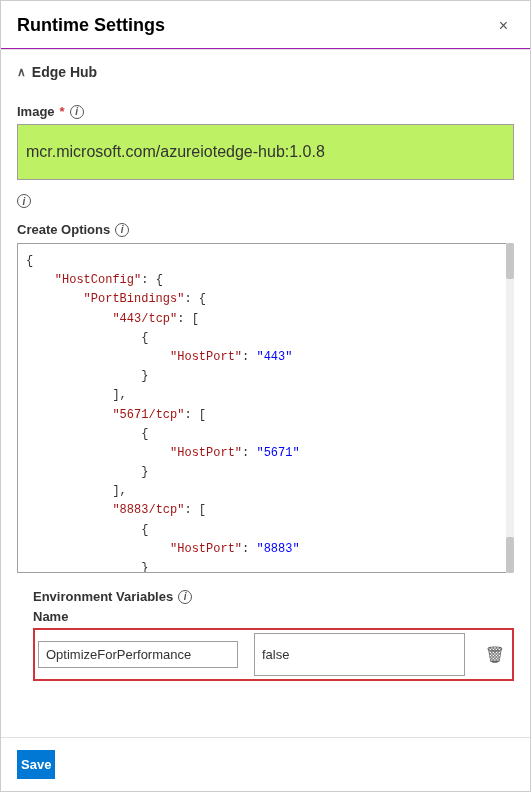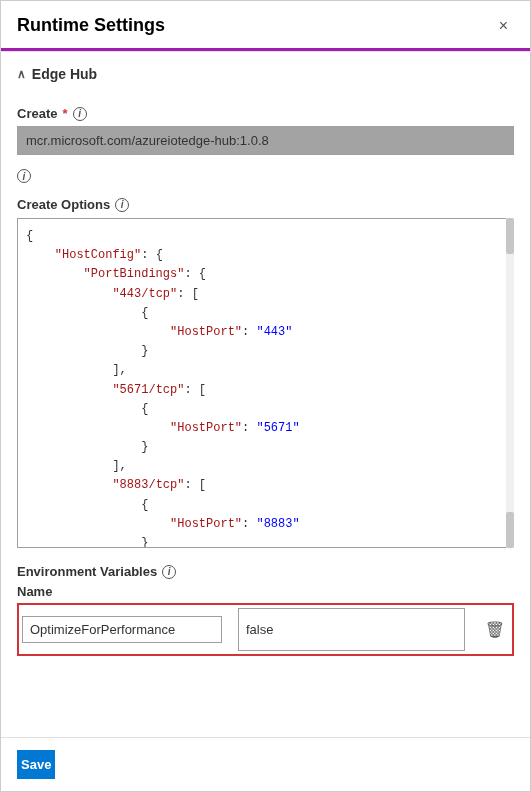--- a/index.html
+++ b/index.html
@@ -20,21 +20,21 @@
       box-shadow: 0 2px 8px rgba(0,0,0,0.15);
       display: flex;
       flex-direction: column;
       position: relative;
     }
     .panel-header {
       display: flex;
       justify-content: space-between;
       align-items: center;
       padding: 14px 16px 12px 16px;
-      border-bottom: 3px solid #a21caf;
+      border-bottom: 1px solid #a21caf;
     }
     .panel-title {
       font-size: 18px;
       font-weight: 600;
       color: #000;
     }
     .close-btn {
       cursor: pointer;
       font-size: 16px;
       color: #555;
@@ -90,25 +90,25 @@
       border: 1.5px solid #555;
       font-size: 10px;
       color: #555;
       font-style: italic;
       font-weight: bold;
       cursor: pointer;
     }
     .text-input {
       width: 100%;
       border: 1px solid #a19f9d;
-      padding: 6px 8px;
-      font-size: 13px;
-      color: #333;
-      outline: none;
-      background: #a3a3a3;
+      padding: 18px 8px;
+      font-size: 16px;
+      color: #333;
+      outline: none;
+      background: #bef264;
     }
     .json-editor-container {
       position: relative;
       margin-top: 6px;
     }
     .json-editor {
       width: 100%;
       height: 330px;
       border: 1px solid #a19f9d;
       font-family: 'Consolas', 'Courier New', monospace;
@@ -120,21 +120,21 @@
       overflow-y: scroll;
       overflow-x: hidden;
       resize: none;
       outline: none;
       line-height: 1.6;
     }
     .json-line { display: block; white-space: pre; }
     .json-key { color: #a31515; }
     .json-str { color: #0000ff; }
     .json-punct { color: #333; }
-    .env-section { margin-top: 16px; }
+    .env-section { margin-top: 16px; margin-left: 16px; }
     .env-table-header {
       display: flex;
       gap: 12px;
       margin-bottom: 4px;
       justify-content: space-between;
     }
     .env-col-name {
       width: 200px;
       font-size: 13px;
       font-weight: 600;
@@ -213,21 +213,21 @@
 
   <div class="panel-body">
 
     <div class="section-header">
       <span class="chevron">∧</span>
       <span>Edge Hub</span>
     </div>
 
     <div>
       <div class="field-label">
-        <span>Create</span>
+        <span>Image</span>
         <span class="required-star">*</span>
         <span class="info-icon">i</span>
       </div>
       <input class="text-input" type="text" value="mcr.microsoft.com/azureiotedge-hub:1.0.8" style="">
     </div>
 
     <div>
       <div class="field-label">
         <span class="info-icon">i</span>
       </div>

